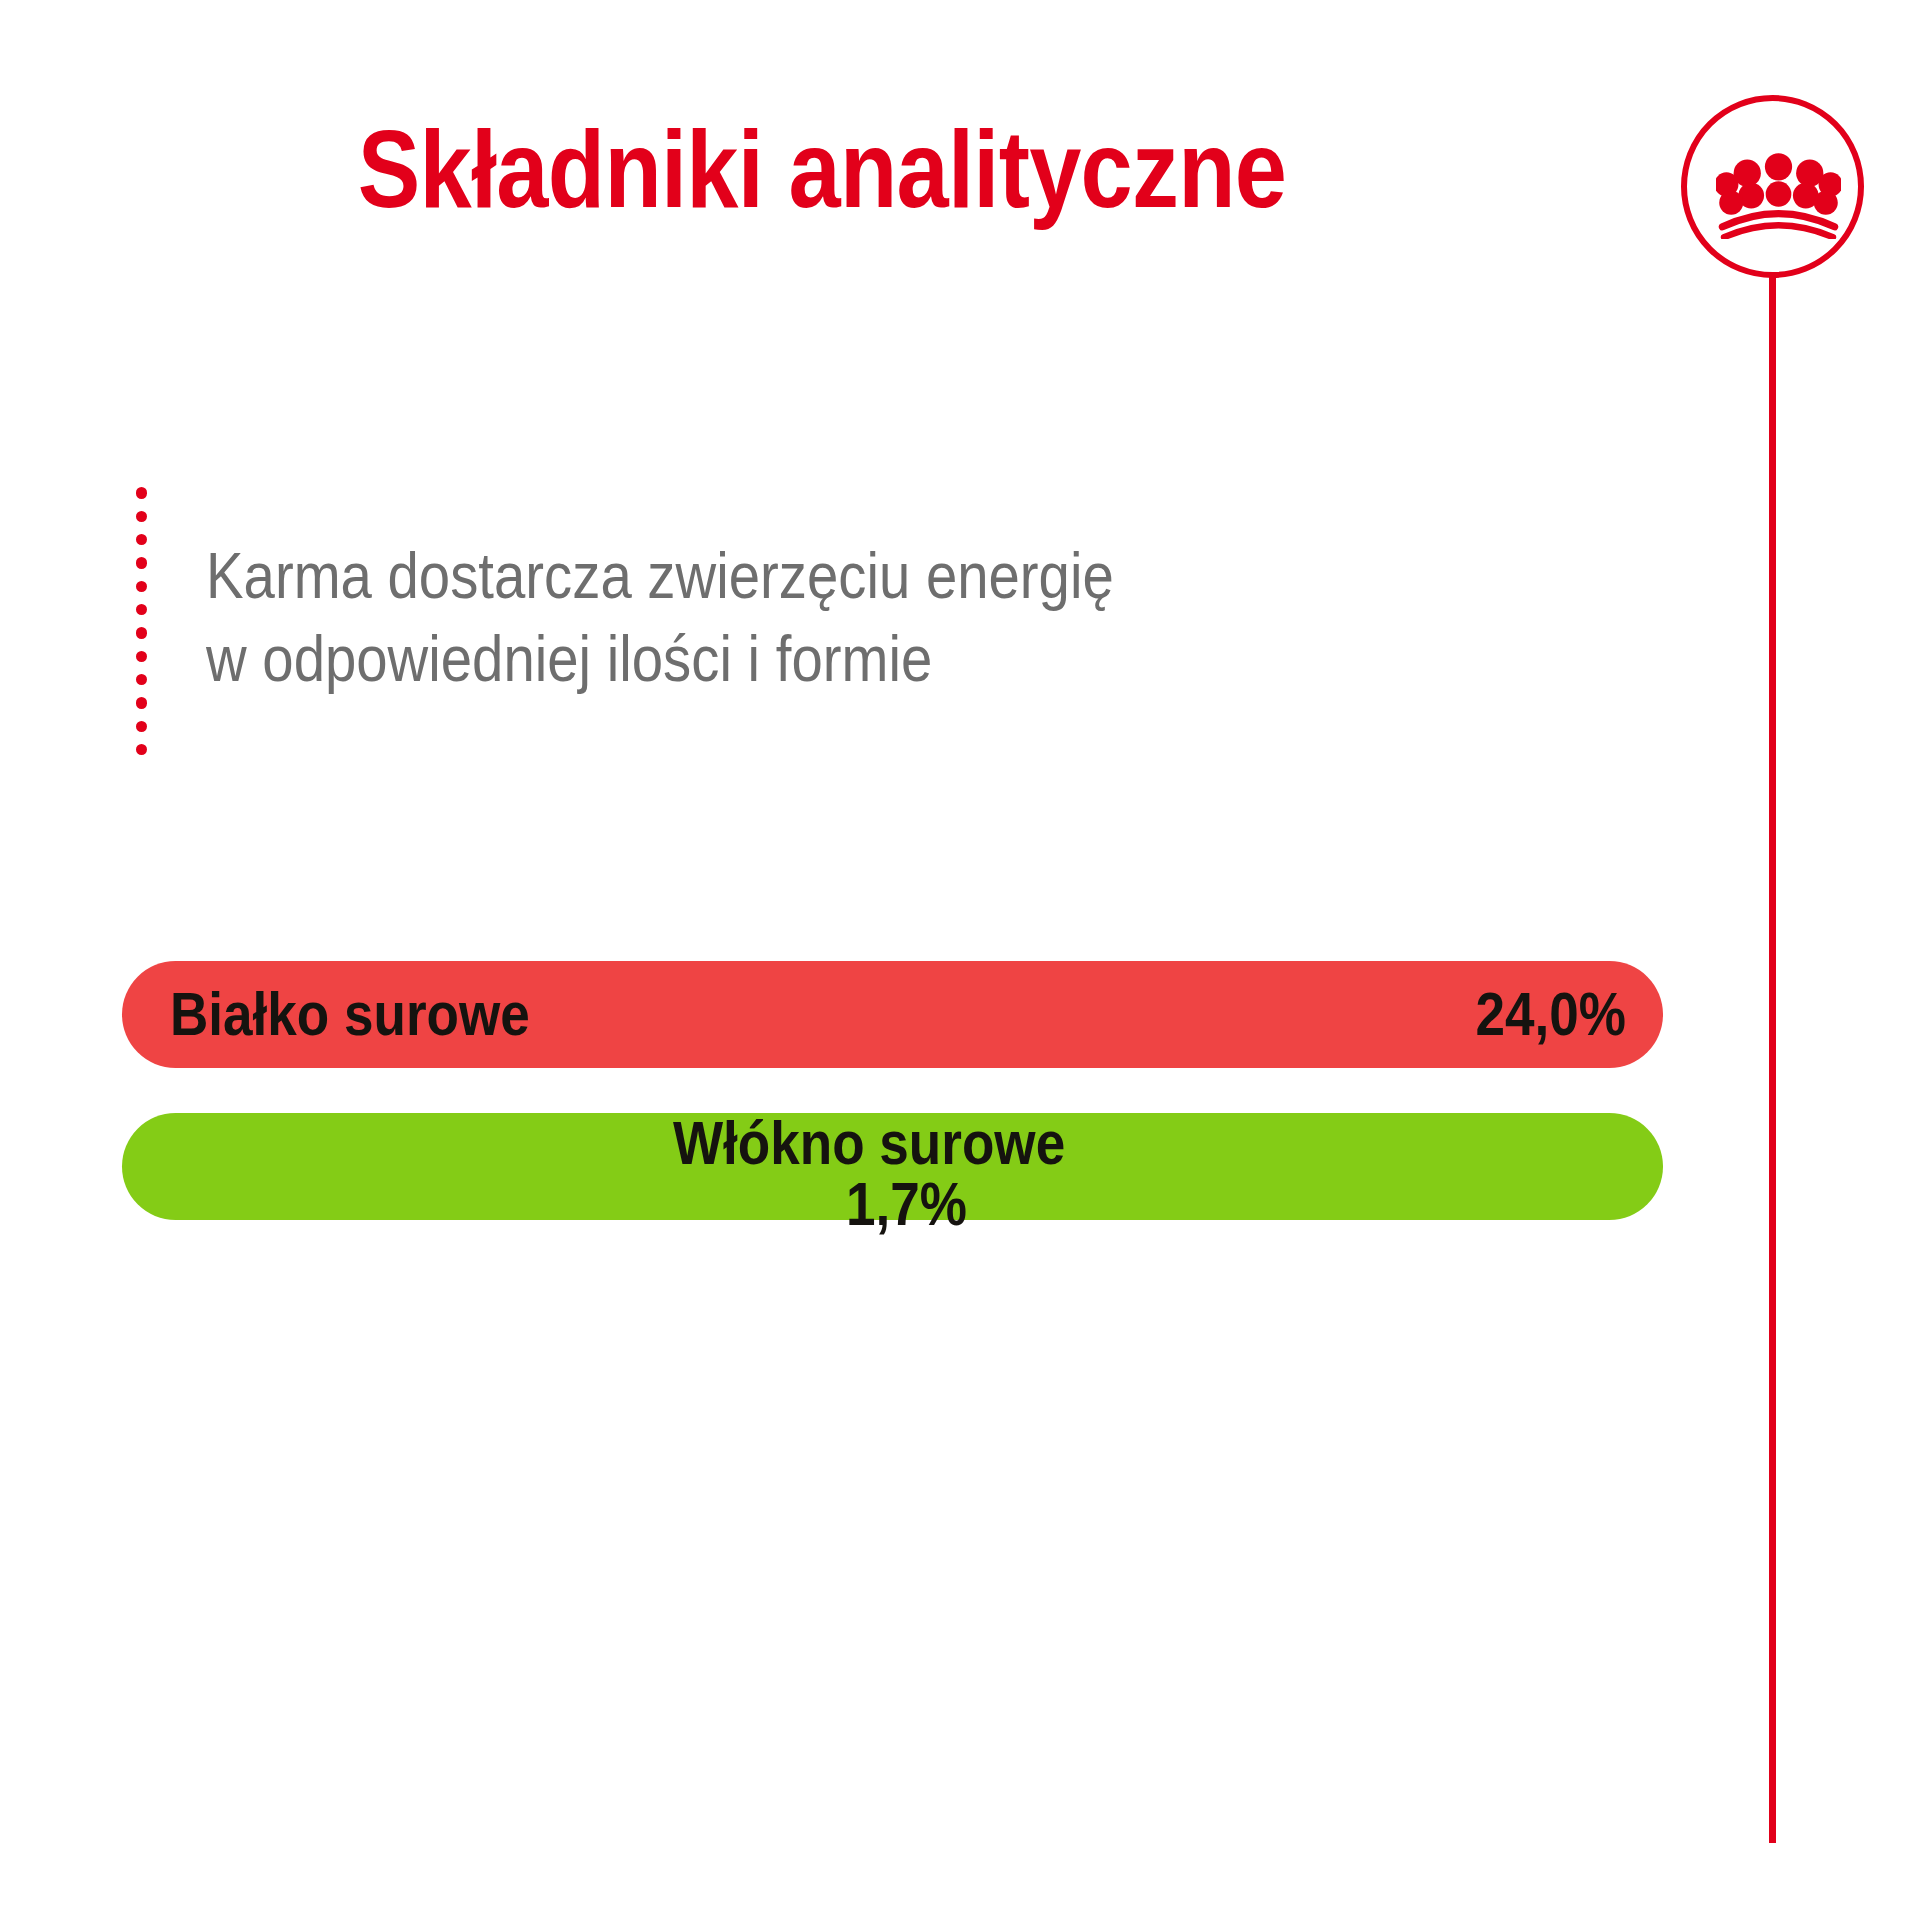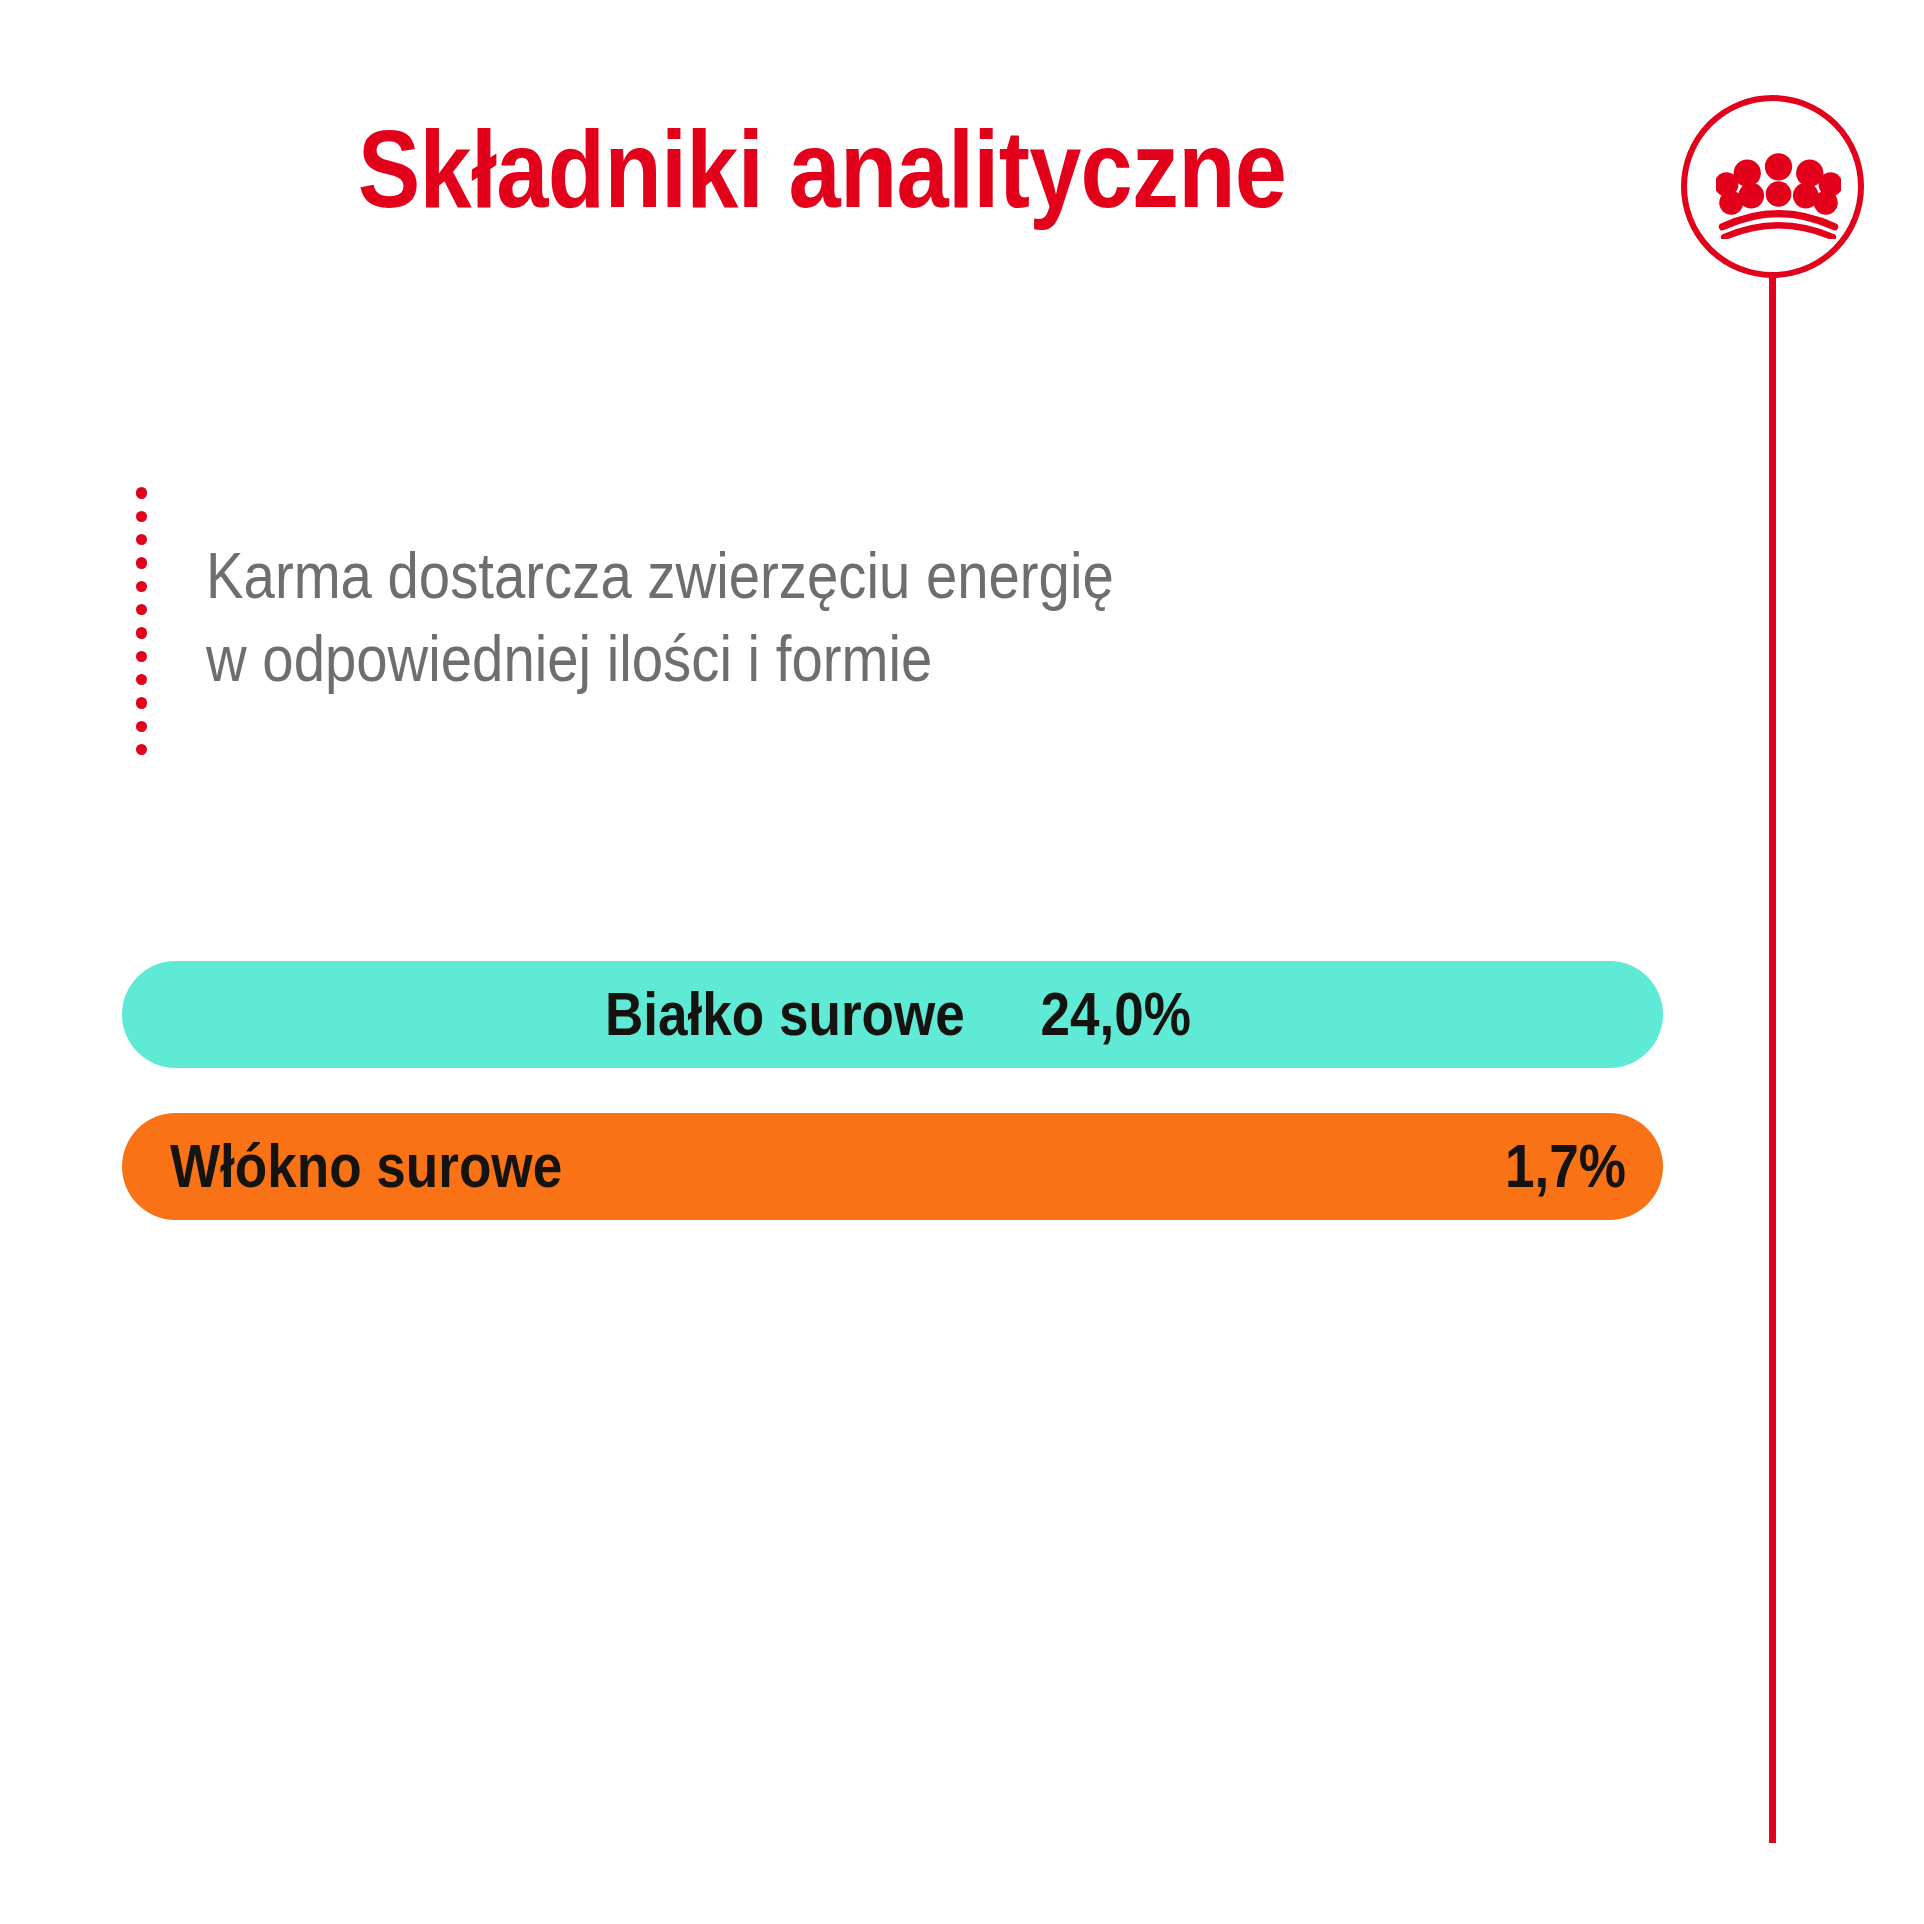--- a/index.html
+++ b/index.html
@@ -118,22 +118,22 @@
     height: 107px;
     border-radius: 54px;
     display: flex;
     align-items: center;
     justify-content: space-between;
     padding: 0 37px 0 48px;
     box-sizing: border-box;
     margin-bottom: 45px;
   }
   .constituent-row:last-child { margin-bottom: 0; }
-  .constituent-row.shade-dark  { background: #5eead4; justify-content: center; }
-  .constituent-row.shade-light { background: #f97316; }
+  .constituent-row.shade-dark  { background: #ef4444; }
+  .constituent-row.shade-light { background: #84cc16; flex-direction: column; }
 
   .constituent-label,
   .constituent-value {
     color: #15130F;
     font-size: 61px;
     font-weight: 700;
     line-height: 1;
     transform: scaleX(0.87);
     white-space: nowrap;
   }

